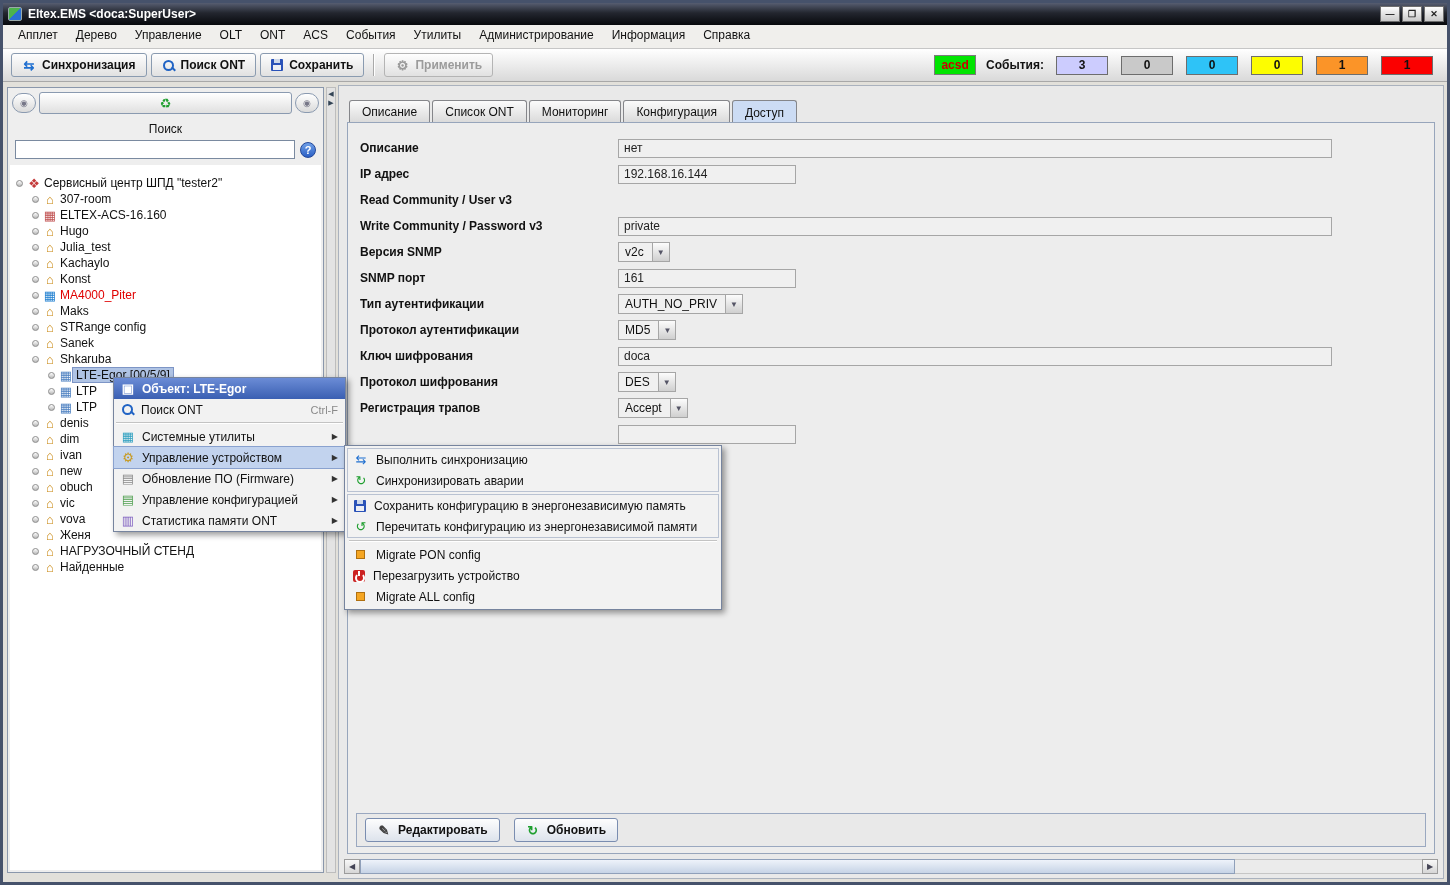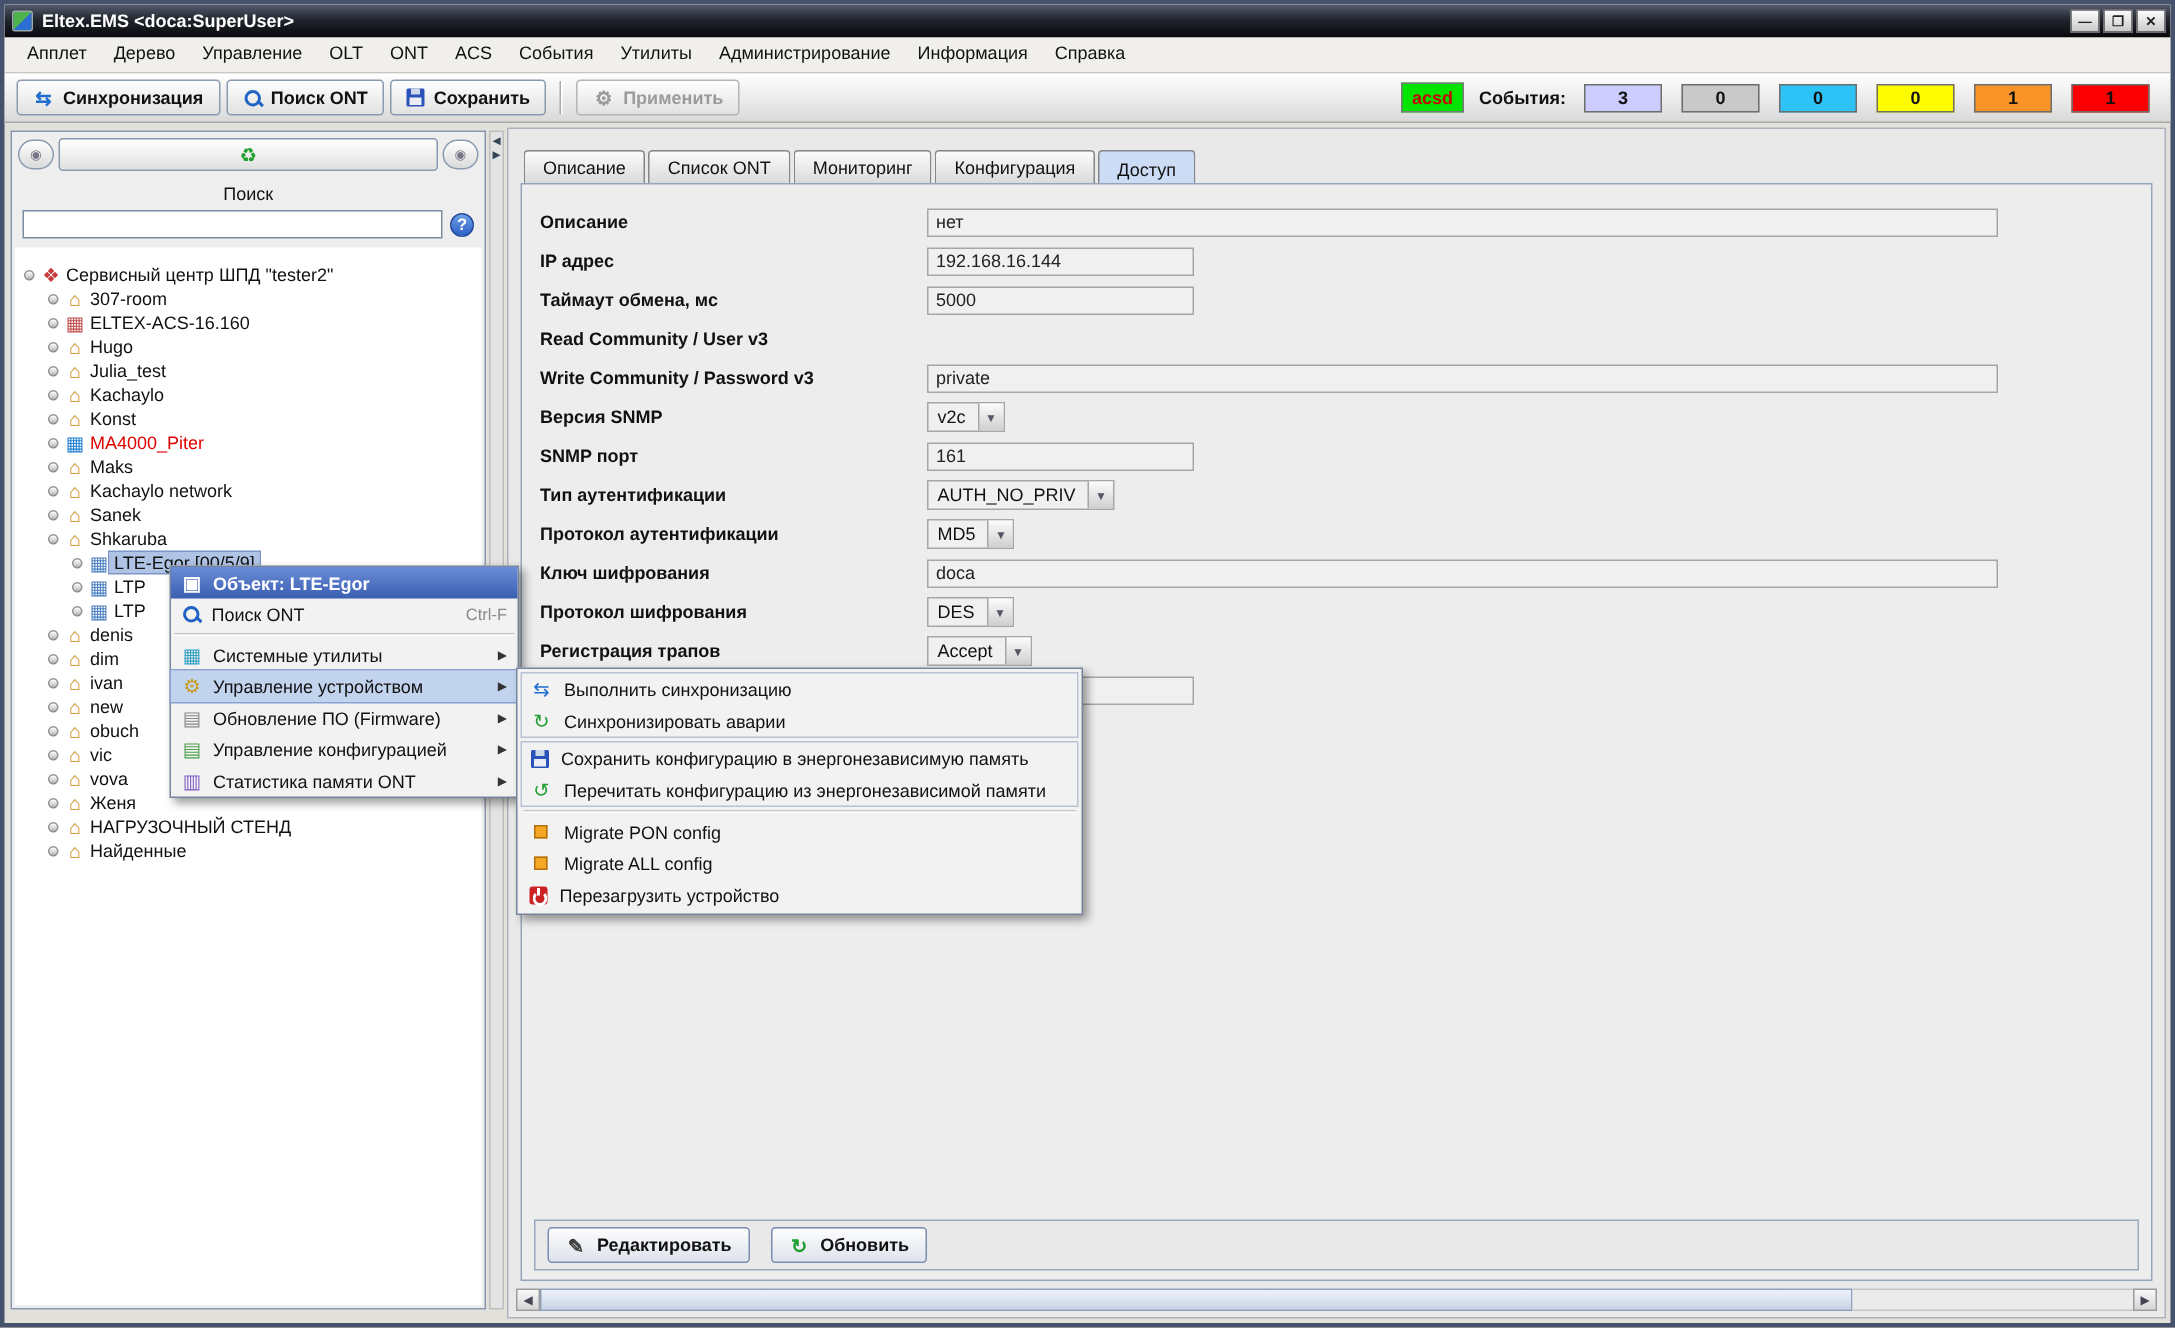--- a/index.html
+++ b/index.html
@@ -253,21 +253,21 @@
           <span class="tree-label" style="color: rgb(224, 0, 0);">MA4000_Piter</span>
         </div>
         <div class="tree-row" style="padding-left: 22px;">
           <span class="knob"></span>
           <span class="icon glyph-icon" style="color: rgb(200, 134, 13);">⌂</span>
           <span class="tree-label">Maks</span>
         </div>
         <div class="tree-row" style="padding-left: 22px;">
           <span class="knob"></span>
           <span class="icon glyph-icon" style="color: rgb(200, 134, 13);">⌂</span>
-          <span class="tree-label">Kachaylo network</span>
+          <span class="tree-label">STRange config</span>
         </div>
         <div class="tree-row" style="padding-left: 22px;">
           <span class="knob"></span>
           <span class="icon glyph-icon" style="color: rgb(200, 134, 13);">⌂</span>
           <span class="tree-label">Sanek</span>
         </div>
         <div class="tree-row" style="padding-left: 22px;">
           <span class="knob"></span>
           <span class="icon glyph-icon" style="color: rgb(200, 134, 13);">⌂</span>
           <span class="tree-label">Shkaruba</span>
@@ -357,24 +357,20 @@
       <div class="form" id="form-rows">
           <div class="form-row">
             <span class="flabel">Описание</span>
             <span class="tfield wide">нет</span>
           </div>
           <div class="form-row">
             <span class="flabel">IP адрес</span>
             <span class="tfield medium">192.168.16.144</span>
           </div>
           <div class="form-row">
-            <span class="flabel">Таймаут обмена, мс</span>
-            <span class="tfield medium">5000</span>
-          </div>
-          <div class="form-row">
             <span class="flabel">Read Community / User v3</span>
           </div>
           <div class="form-row">
             <span class="flabel">Write Community / Password v3</span>
             <span class="tfield wide">private</span>
           </div>
           <div class="form-row">
             <span class="flabel">Версия SNMP</span>
             <span class="sfield">
               <span class="sval">v2c</span>
@@ -502,23 +498,23 @@
           <span>Перечитать конфигурацию из энергонезависимой памяти</span>
         </div>
       </div>
       <div class="cm-sep"></div>
       <div class="sm-group">
         <div class="sm-item">
           <span class="icon migrate-icon"></span>
           <span>Migrate PON config</span>
         </div>
         <div class="sm-item">
+          <span class="icon power-icon"></span>
+          <span>Перезагрузить устройство</span>
+        </div>
+        <div class="sm-item">
           <span class="icon migrate-icon"></span>
           <span>Migrate ALL config</span>
         </div>
-        <div class="sm-item">
-          <span class="icon power-icon"></span>
-          <span>Перезагрузить устройство</span>
-        </div>
       </div>
     </div>
 
 </div>
 
 </body></html>

